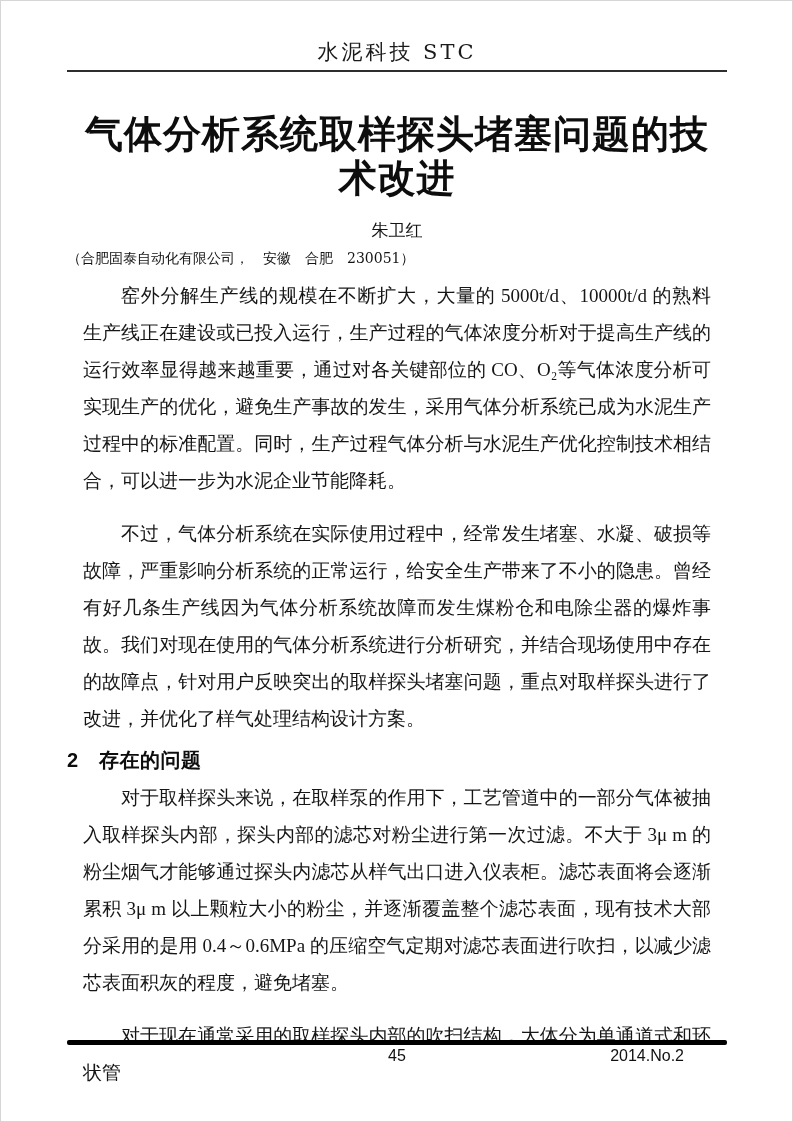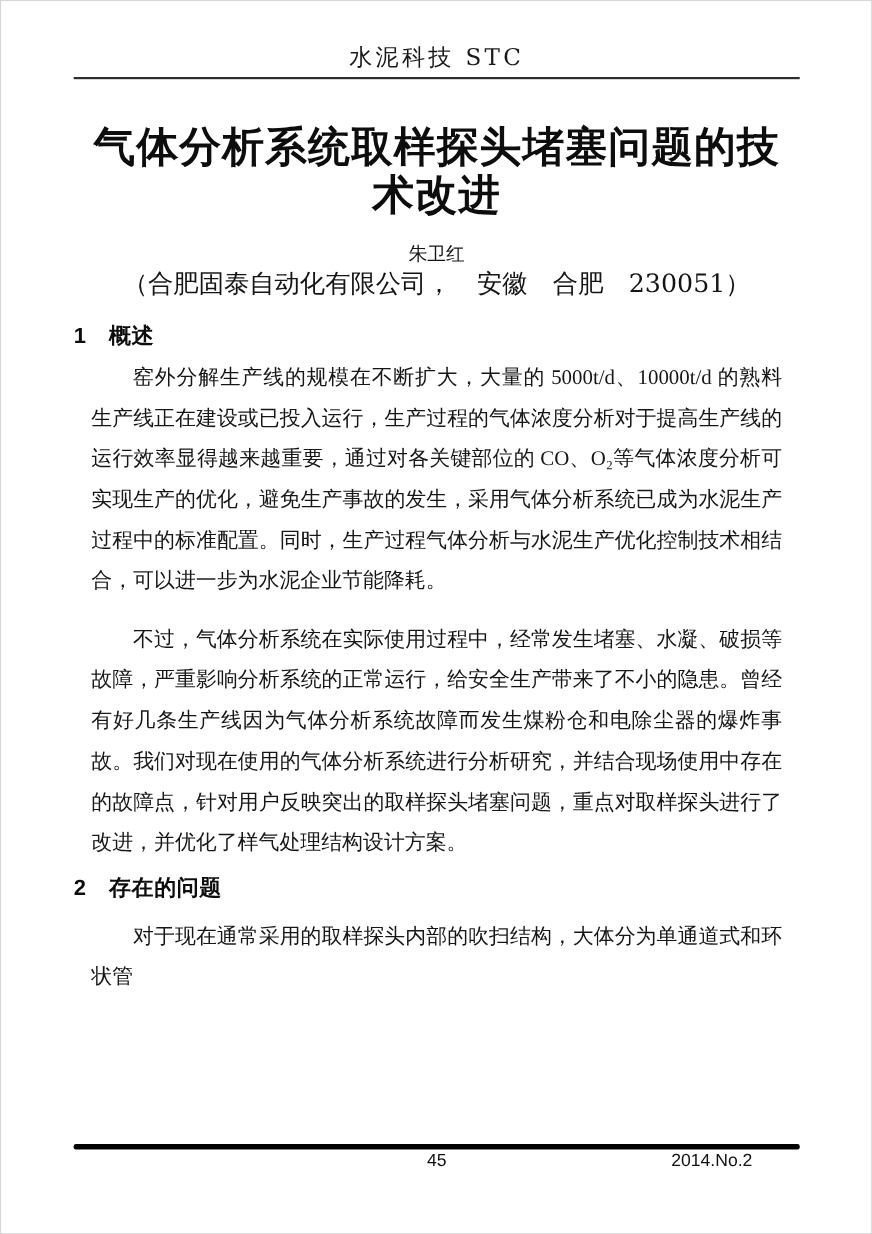--- a/index.html
+++ b/index.html
@@ -46,22 +46,21 @@
   .author {
     margin-top: 19px;
     text-align: center;
     font-size: 17px;
     line-height: 24px;
     font-family: Liberation Serif, serif;
   }
 
   .affiliation {
     margin-top: 2px;
-    text-align: center;
-    font-size: 23px;
+    font-size: 14px;
     line-height: 26px;
     font-family: "DejaVu Serif", serif;
   }
 
   .section-heading {
     margin: 22px 0 0 0;
     font-size: 20px;
     line-height: 26px;
     font-weight: 700;
     letter-spacing: 0.5px;
@@ -129,28 +128,28 @@
   <div class="journal-header">水泥科技 STC</div>
 
   <div class="header-rule"></div>
 
   <h1 class="article-title">气体分析系统取样探头堵塞问题的技术改进</h1>
 
   <div class="author">朱卫红</div>
 
   <div class="affiliation">（合肥固泰自动化有限公司，　安徽　合肥　230051）</div>
 
-  <h2 class="section-heading">1　概述</h2>
 
   <p class="body-par first-of-section">窑外分解生产线的规模在不断扩大，大量的 5000t/d、10000t/d 的熟料生产线正在建设或已投入运行，生产过程的气体浓度分析对于提高生产线的运行效率显得越来越重要，通过对各关键部位的 CO、O₂等气体浓度分析可实现生产的优化，避免生产事故的发生，采用气体分析系统已成为水泥生产过程中的标准配置。同时，生产过程气体分析与水泥生产优化控制技术相结合，可以进一步为水泥企业节能降耗。</p>
 
   <p class="body-par">不过，气体分析系统在实际使用过程中，经常发生堵塞、水凝、破损等故障，严重影响分析系统的正常运行，给安全生产带来了不小的隐患。曾经有好几条生产线因为气体分析系统故障而发生煤粉仓和电除尘器的爆炸事故。我们对现在使用的气体分析系统进行分析研究，并结合现场使用中存在的故障点，针对用户反映突出的取样探头堵塞问题，重点对取样探头进行了改进，并优化了样气处理结构设计方案。</p>
 
   <h2 class="section-heading second">2　存在的问题</h2>
 
+  <p class="body-par first-of-section">对于取样探头来说，在取样泵的作用下，工艺管道中的一部分气体被抽入取样探头内部，探头内部的滤芯对粉尘进行第一次过滤。不大于 3μ m 的粉尘烟气才能够通过探头内滤芯从样气出口进入仪表柜。滤芯表面将会逐渐累积 3μ m 以上颗粒大小的粉尘，并逐渐覆盖整个滤芯表面，现有技术大部分采用的是用 0.4～0.6MPa 的压缩空气定期对滤芯表面进行吹扫，以减少滤芯表面积灰的程度，避免堵塞。</p>
 
   <p class="body-par last-par">对于现在通常采用的取样探头内部的吹扫结构，大体分为单通道式和环状管</p>
 
   <div class="footer-rule"></div>
 
   <div class="footer-row">
     <div class="page-number">45</div>
     <div class="issue-number">2014.No.2</div>
   </div>
 

